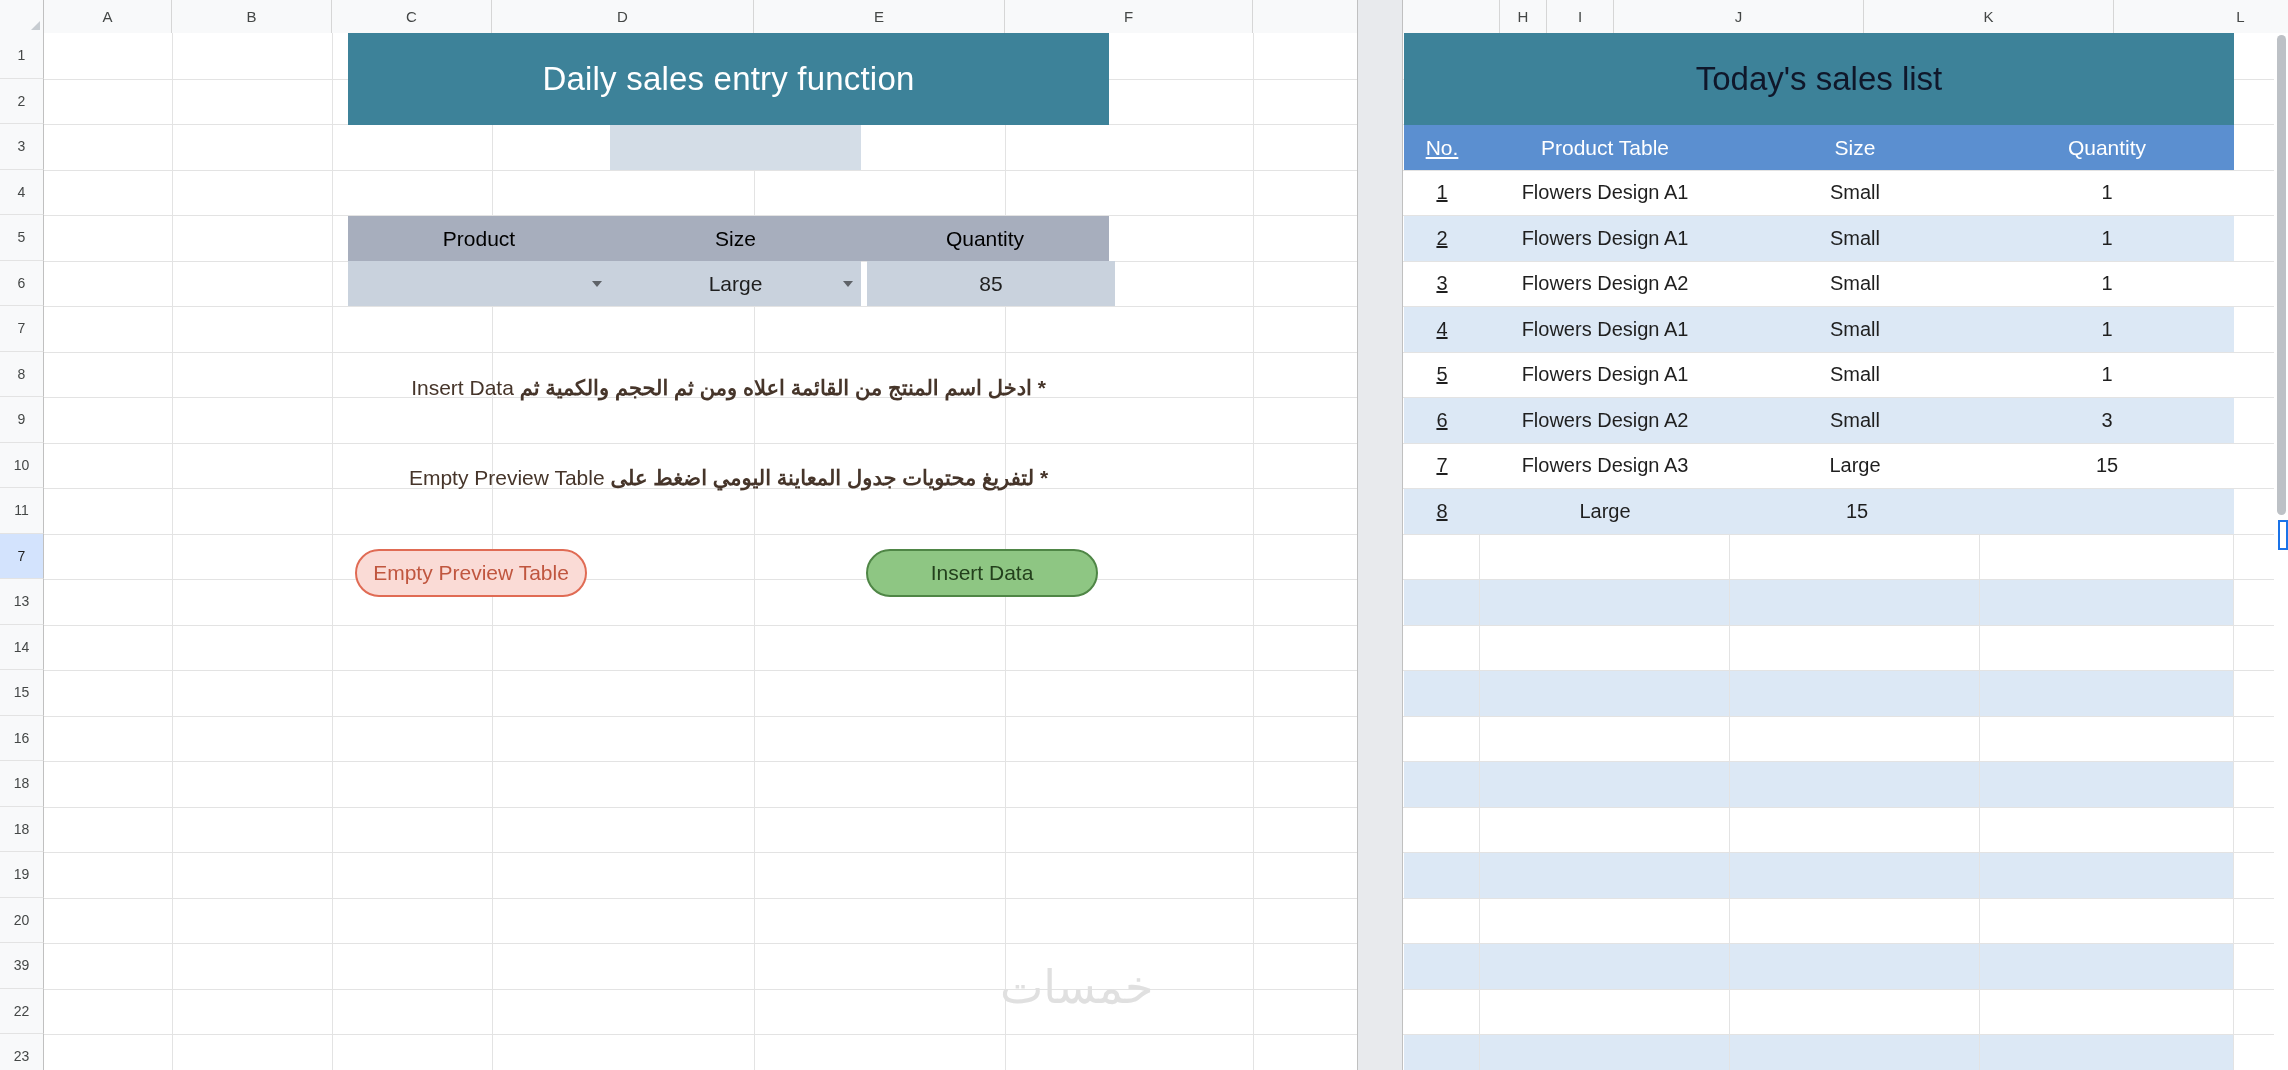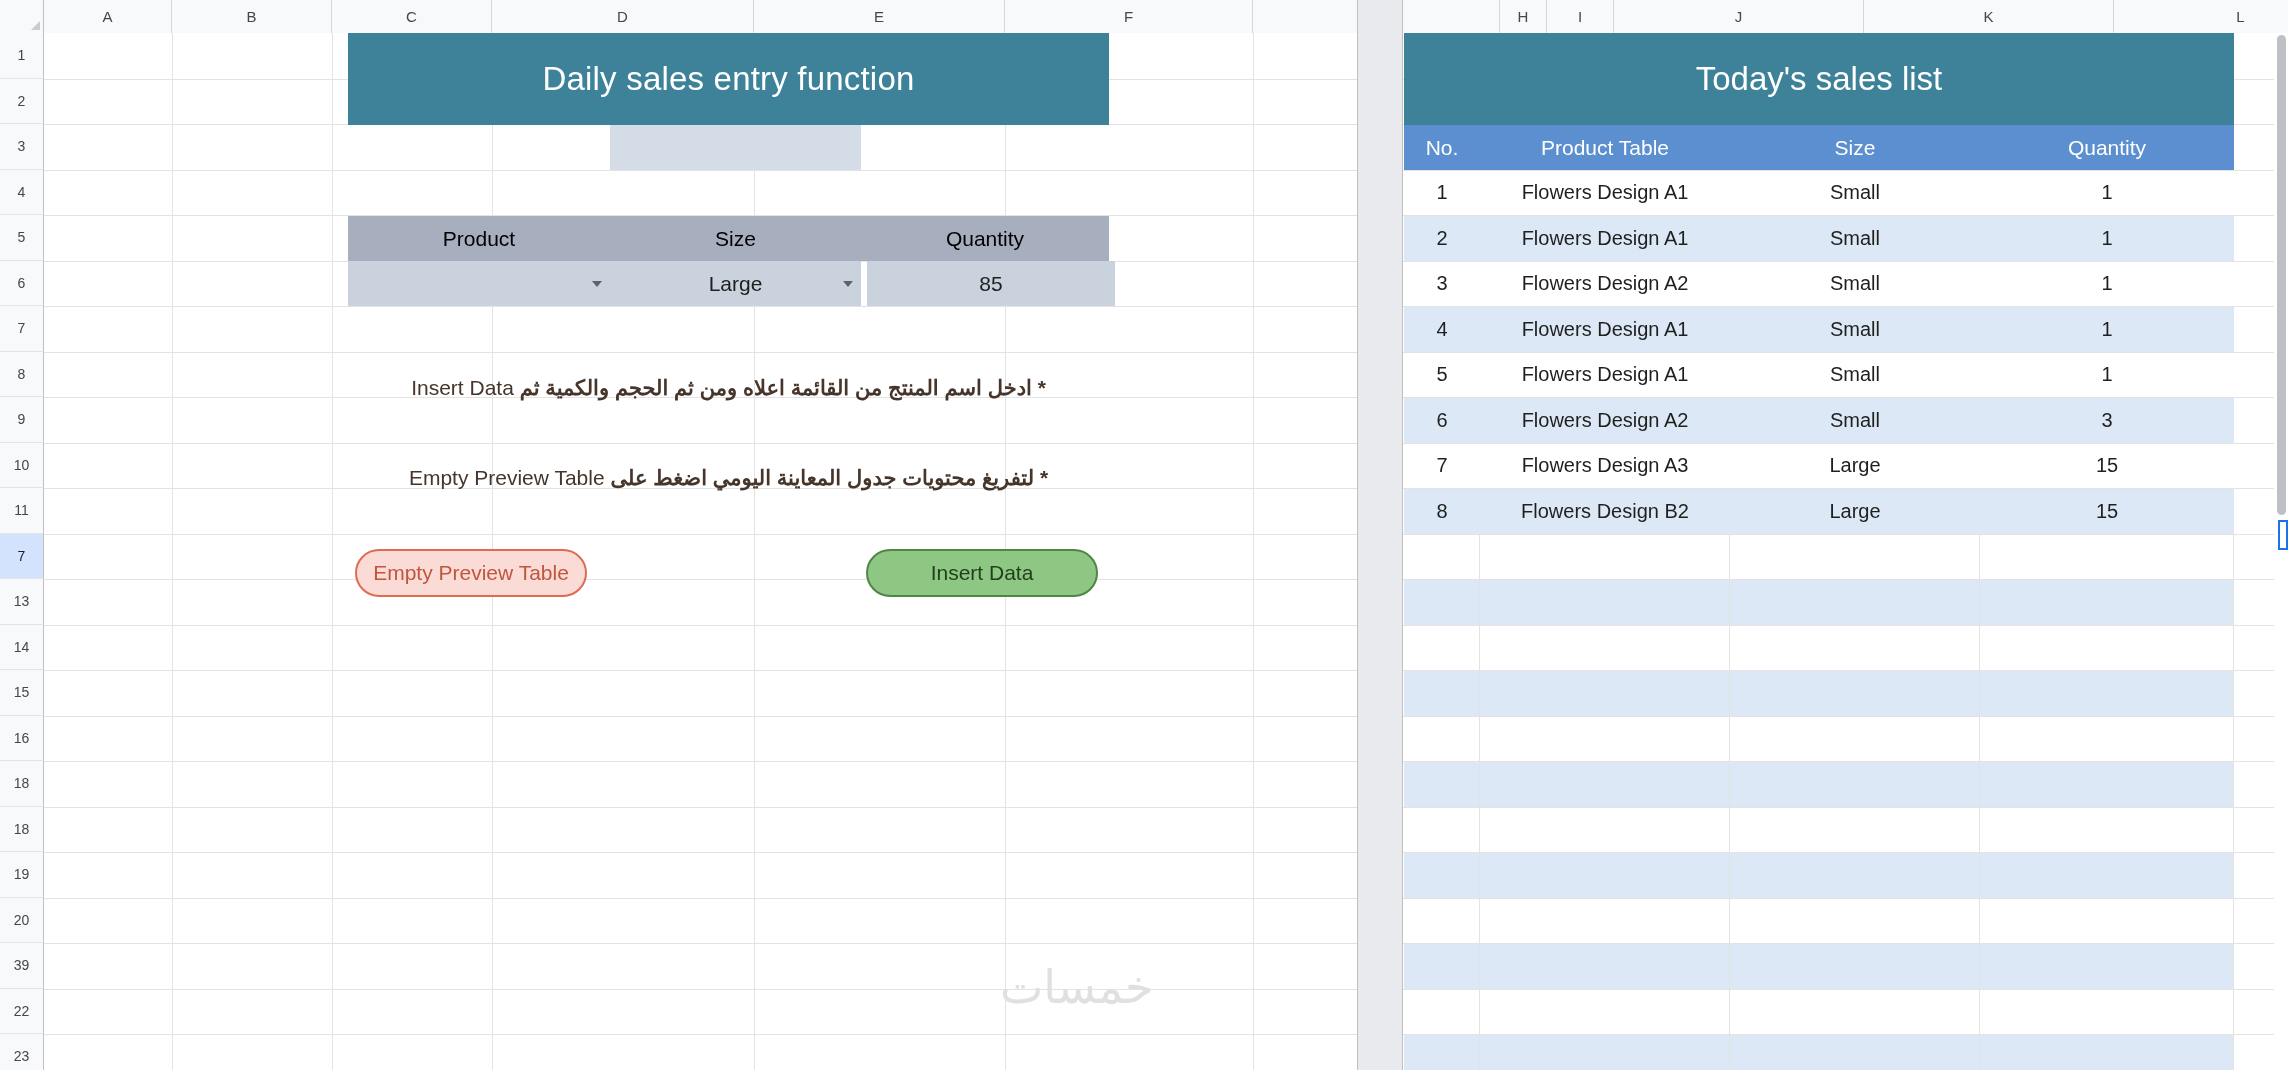--- a/index.html
+++ b/index.html
@@ -217,42 +217,42 @@
     border-right: 1px solid #c0c0c0;
     z-index: 4;
   }
 
   
   .list-title {
     position: absolute;
     left: 1404px; top: 33px;
     width: 830px; height: 92px;
     background: #3d8299;
-    color: #ffffff;
+    color: #0f172a;
     display: flex;
     align-items: center;
     justify-content: center;
     font-size: 33px;
   }
   .list-header {
     position: absolute;
     left: 1404px; top: 125px;
     width: 830px; height: 45px;
     background: #5b8fd0;
     display: flex;
   }
   .list-header div {
     color: #ffffff;
     font-size: 21px;
     display: flex;
     align-items: center;
     justify-content: center;
     height: 45px;
   }
-  .c-no   { width: 76px; }
+  .c-no   { width: 76px; text-decoration: underline; }
   .c-name { width: 250px; }
   .c-size { width: 250px; }
   .c-qty  { width: 254px; }
 
   .list-row {
     position: absolute;
     left: 1404px;
     width: 830px;
     height: 45.5px;
     display: flex;
@@ -435,21 +435,20 @@
         <div class="c-qty">3</div>
       </div>
       <div class="list-row plain" style="top: 443.5px;">
         <div class="c-no">7</div>
         <div class="c-name">Flowers Design A3</div>
         <div class="c-size">Large</div>
         <div class="c-qty">15</div>
       </div>
       <div class="list-row alt" style="top: 489px;">
         <div class="c-no">8</div>
-        <div class="c-name">Flowers Design B2</div>
         <div class="c-size">Large</div>
         <div class="c-qty">15</div>
       </div>
     </div>
   <div id="empty-rows">
       <div class="empty-row plain" style="top: 534.5px;">
         <div class="seg" style="left: 0px; width: 76px;"></div>
         <div class="seg" style="left: 76px; width: 250px;"></div>
         <div class="seg" style="left: 326px; width: 250px;"></div>
         <div class="seg" style="left: 576px; width: 254px;"></div>

